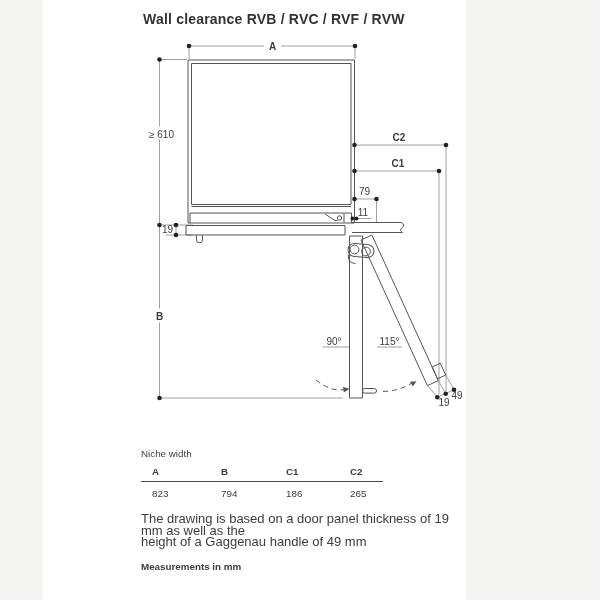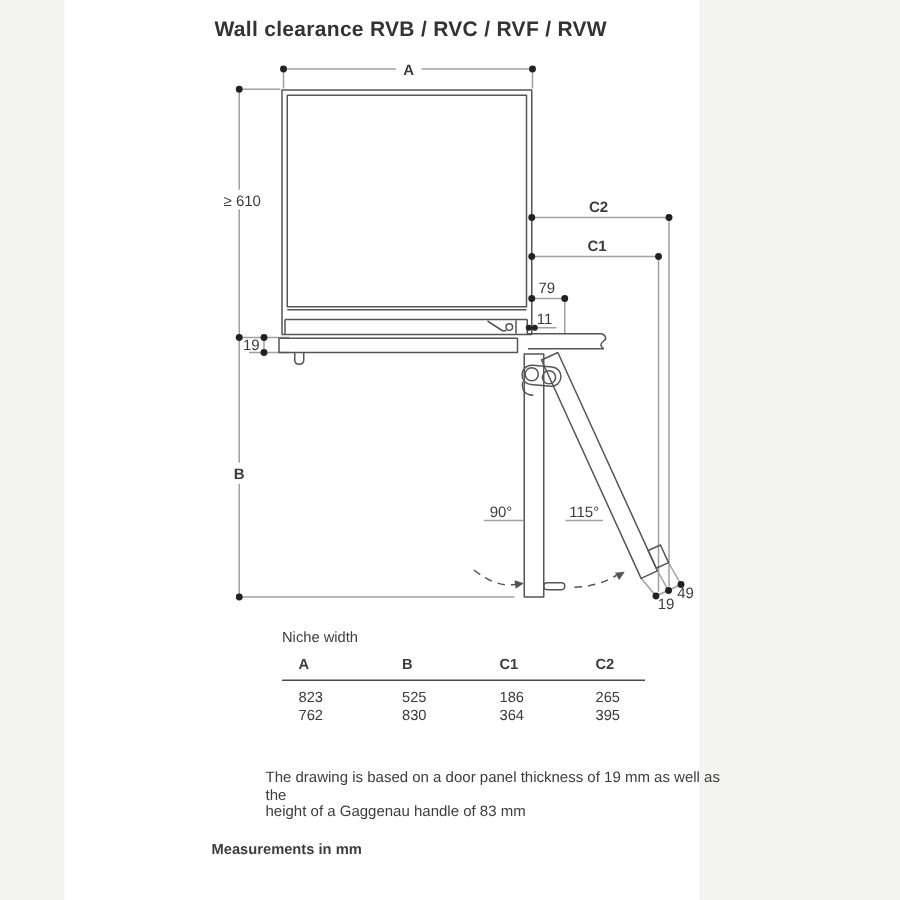--- a/index.html
+++ b/index.html
@@ -19,39 +19,39 @@
     position:absolute; left:143px; top:11px;
     font-size:14px; font-weight:bold; letter-spacing:0.2px; color:#333;
   }
   svg.drawing { position:absolute; left:0; top:0; }
   svg text {
     font-family:"Liberation Sans", sans-serif;
     fill:#3c3c3c; font-size:10px;
   }
   svg text.bold { font-weight:bold; }
   .table-wrap {
-    position:absolute; left:141px; top:420px; width:242px;
-    font-size:9.8px; color:#3c3c3c;margin-left:47px;
+    position:absolute; left:141px; top:448px; width:242px;
+    font-size:9.8px; color:#3c3c3c;
   }
   .table-caption { margin-bottom:7px; }
   .tbl-row {
     display:grid;
     grid-template-columns:69px 65px 64px 44px;
     padding-left:11px;
   }
   .tbl-head {
     font-weight:bold;
     padding-bottom:4px;
     border-bottom:1.3px solid #4a4a4a;
   }
   .tbl-body { padding-top:6px; }
   .tbl-body .tbl-row { line-height:12.4px; }
   .notes {
     position:absolute; left:141px; top:513px; width:310px;
-    font-size:10px; line-height:11.6px; color:#3c3c3c;margin-left:36px;
+    font-size:13px; line-height:11.6px; color:#3c3c3c;
   }
   .units {
     position:absolute; left:141px; top:561px;
     font-size:9.8px; color:#3c3c3c;font-weight:bold;
   }
 </style>
 </head>
 <body>
 
 <div class="panel"></div>
@@ -179,30 +179,24 @@
   <div class="table-caption">Niche width</div>
   <div class="tbl-row tbl-head">
     <span>A</span>
     <span>B</span>
     <span>C1</span>
     <span>C2</span>
   </div>
   <div class="tbl-body">
     <div class="tbl-row">
       <span>823</span>
-      <span>525</span>
+      <span>794</span>
       <span>186</span>
       <span>265</span>
     </div>
-    <div class="tbl-row">
-      <span>762</span>
-      <span>830</span>
-      <span>364</span>
-      <span>395</span>
-    </div>
   </div>
 </div>
 
 <div class="notes">
   <div>The drawing is based on a door panel thickness of 19 mm as well as the</div>
-  <div>height of a Gaggenau handle of 83 mm</div>
+  <div>height of a Gaggenau handle of 49 mm</div>
 </div>
 <div class="units">Measurements in mm</div>
 
 </body></html>

